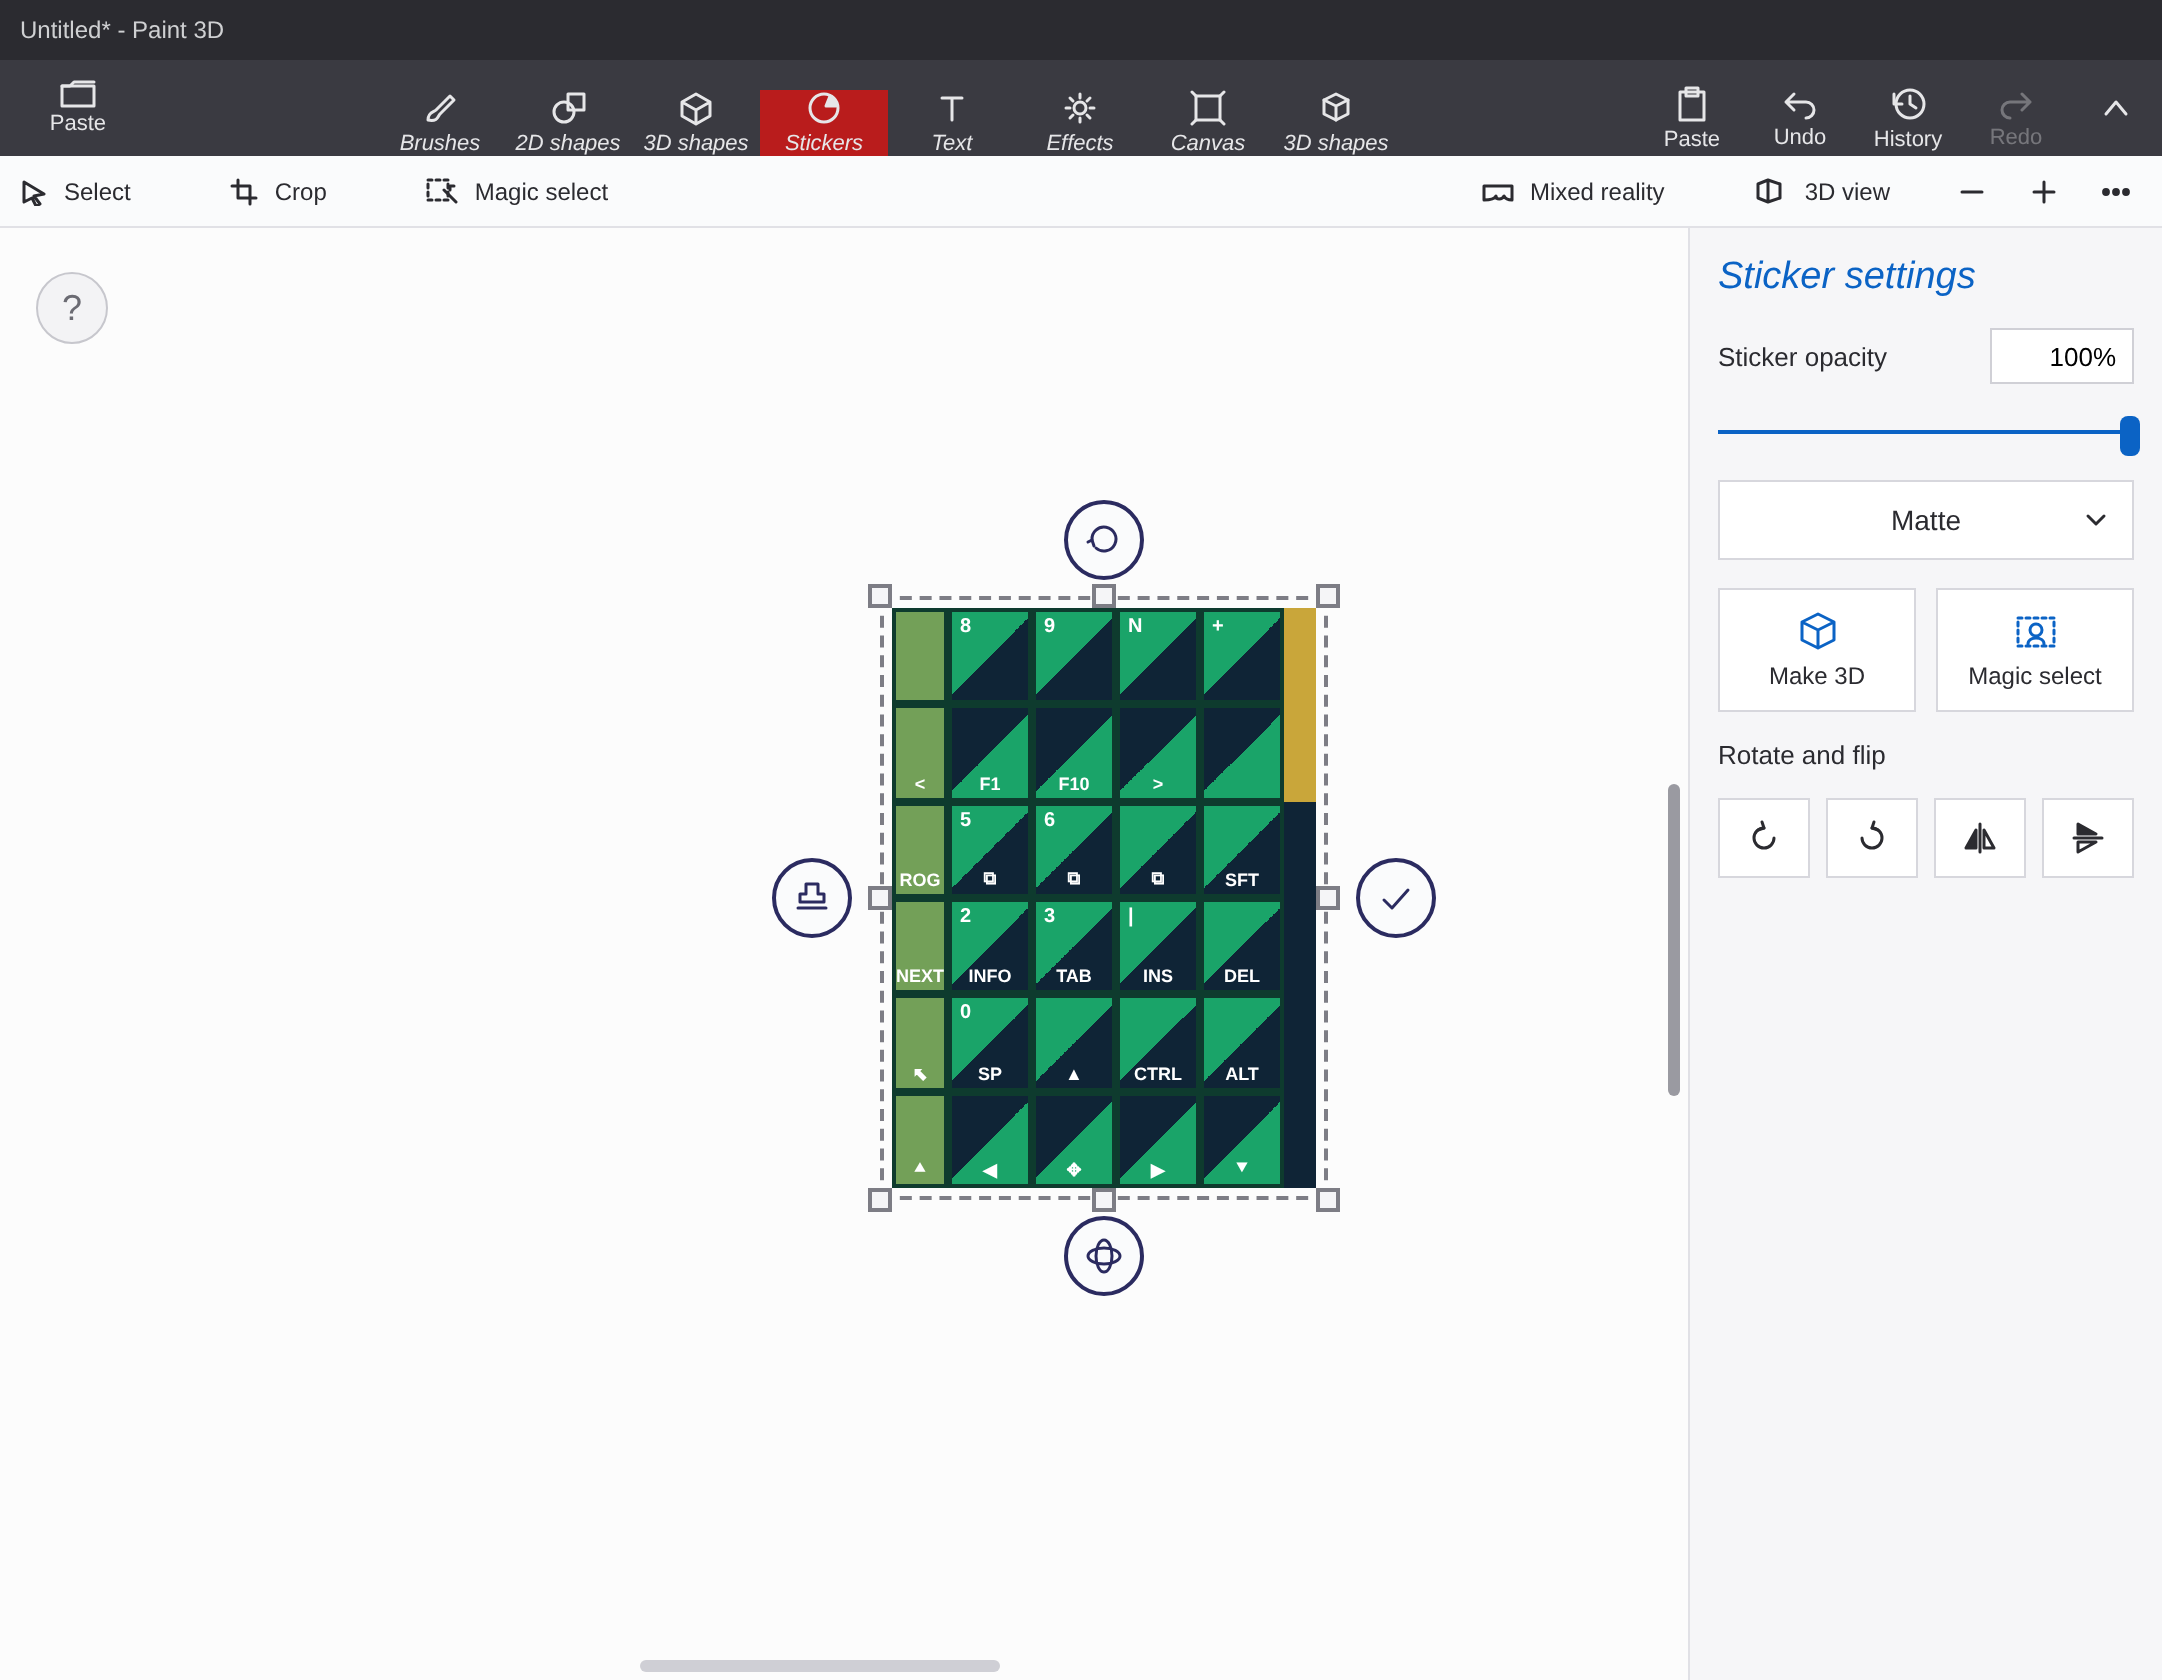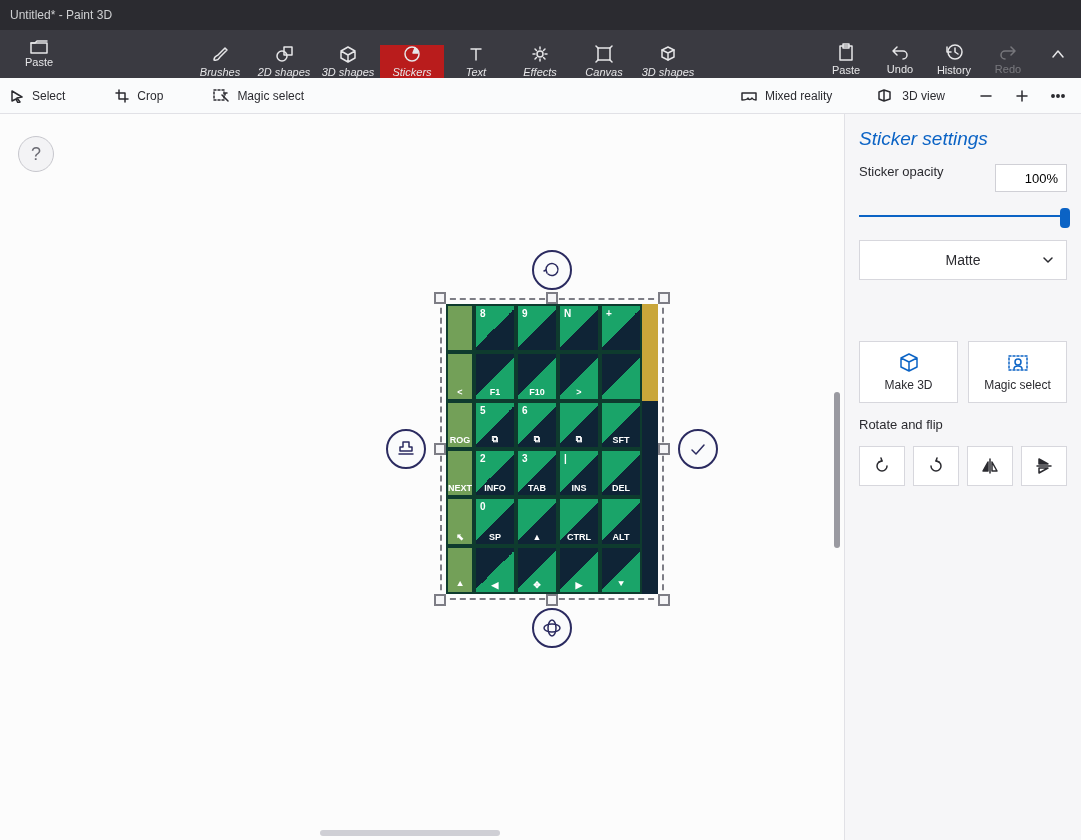--- a/index.html
+++ b/index.html
@@ -113,40 +113,40 @@
   .key.dark { background: linear-gradient(135deg,#0f2436 0 50%,#1aa469 50% 100%); }
   .strip { background:#c9a63a; }
   .edge-col { background:#0f2436; }
 
   
   .side {
     width:236px; background:#f6f6f8; padding:14px 14px;
     display:flex; flex-direction:column; gap:14px; color:#2b2b30; font-size:13px;
   }
   .side h2 { color:#0b63c5; font-weight:400; font-size:19px;font-style:italic; }
-  .opacity-row { display:flex; justify-content:space-between; align-items:flex-start; }
+  .opacity-row { display:flex; justify-content:space-between; align-items:center; }
   .opacity-input {
     width:72px; height:28px; border:1px solid #d0d0d6; background:#fff; text-align:right; padding:0 8px;
     font-size:13px;
   }
   .slider {
     width:100%; height:20px; position:relative;
   }
   .slider-track { position:absolute; left:0; right:0; top:9px; height:2px; background:#0b63c5; }
   .slider-thumb { position:absolute; right:-3px; top:2px; width:10px; height:20px; border-radius:4px; background:#0b63c5; }
   .dropdown {
     height:40px; border:1px solid #d7d7dd; background:#fff; display:flex;
     align-items:center; justify-content:center; position:relative; font-size:14px;
   }
   .dropdown .chev { position:absolute; right:12px; }
   .two-buttons { display:flex; gap:10px; }
   .panel-btn {
     flex:1; height:62px; border:1px solid #d7d7dd; background:#fff;
     display:flex; flex-direction:column; align-items:center; justify-content:center; gap:4px;
-    font-size:12px; color:#2b2b30; cursor:pointer;margin-top:47px;
+    font-size:12px; color:#2b2b30; cursor:pointer;
   }
   .section-label { font-size:13px; }
   .icon-row { display:flex; gap:8px; }
   .icon-row .sq {
     width:46px; height:40px; border:1px solid #d7d7dd; background:#fff;
     display:flex; align-items:center; justify-content:center;
   }
 
   
   svg { fill:none; stroke-width:1.5; stroke-linecap:round; stroke-linejoin:round; }

